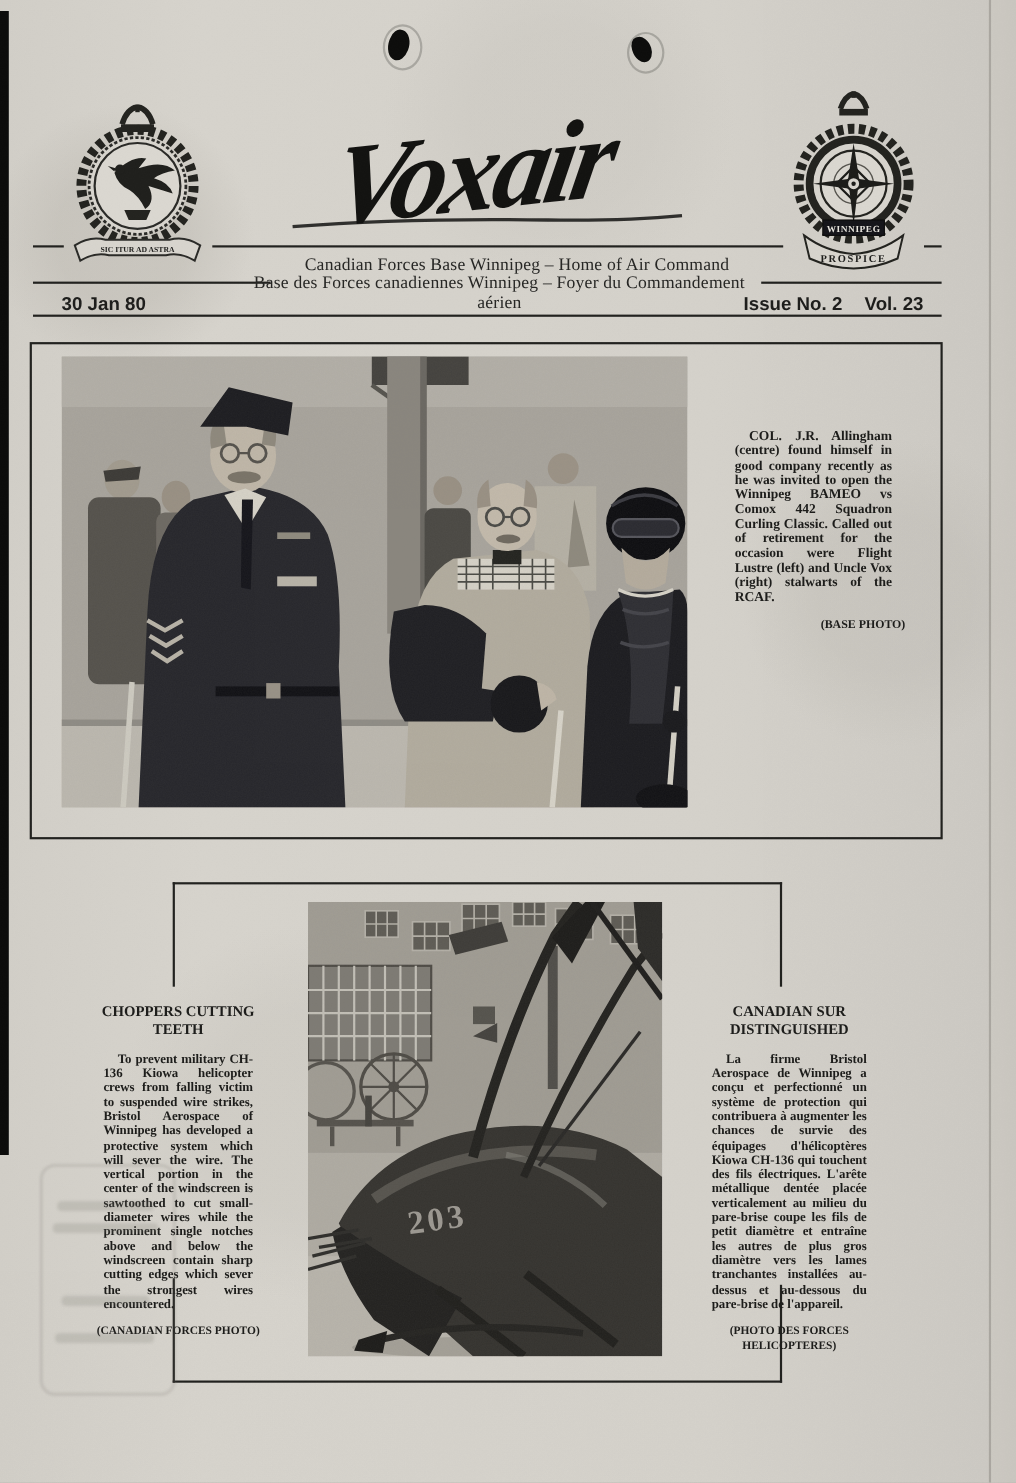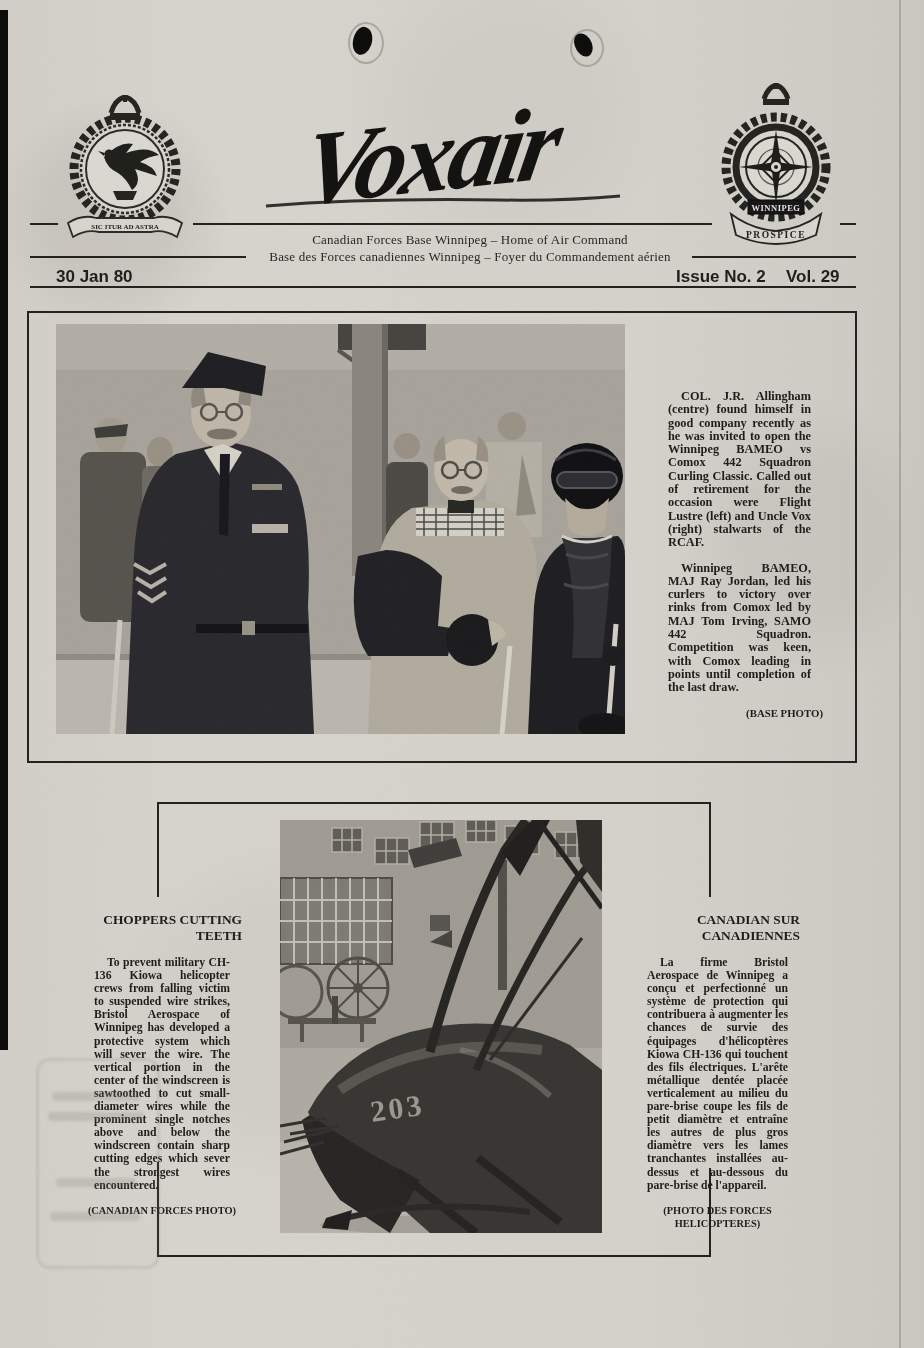--- a/index.html
+++ b/index.html
@@ -9,30 +9,30 @@
           radial-gradient(circle at 12% 16%, rgba(180,176,168,.35) 0 60px, transparent 120px),
           radial-gradient(circle at 55% 8%, rgba(200,197,190,.4) 0 80px, transparent 160px),
           radial-gradient(circle at 88% 40%, rgba(185,182,174,.3) 0 70px, transparent 140px),
           radial-gradient(circle at 30% 75%, rgba(190,187,179,.25) 0 90px, transparent 170px),
           linear-gradient(90deg, #d2cfc8 0%, #d7d4cd 20%, #d5d2cb 70%, #cdcac4 97%, #c6c3bd 100%);
         font-family:"Liberation Serif",serif;color:#1b1b19;}
   .abs{position:absolute;}
   .rule{position:absolute;background:#21211e;height:2px;}
   .vseg{position:absolute;background:#21211e;width:2px;}
   .box1{position:absolute;left:27px;top:311px;width:826px;height:448px;border:2px solid #21211e;}
-  .tagline{position:absolute;text-align:center;font-size:13px;color:#262624;letter-spacing:.2px;}
+  .tagline{position:absolute;text-align:center;font-size:16px;color:#262624;letter-spacing:.2px;}
   .infotext{position:absolute;font-family:"Liberation Sans",sans-serif;font-weight:bold;font-size:17px;color:#1d1d1b;}
   .col{position:absolute;font-weight:bold;text-align:justify;color:#1c1c1a;}
   .col p{margin:12px;text-indent:13px;}
   .col .headline{font-weight:bold;margin:0 0 12px 0;}
   .curling-col{left:656px;top:378px;width:167px;font-size:12.3px;line-height:13.3px;}
   .curling-col .headline{font-size:13.6px;line-height:16px;text-align:center;letter-spacing:.2px;}
   .curling-col .credit{text-align:right;font-size:10.8px;margin-top:2px;}
   .small-col{font-size:11.7px;line-height:13.1px;}
-  .small-col .headline{font-size:13.4px;line-height:16px;text-align:right;}
+  .small-col .headline{font-size:13.4px;line-height:16px;text-align:center;}
   .small-col .credit{text-align:center;font-size:10.4px;margin-top:3px;text-indent:0;}
   .choppers-col{left:82px;top:912px;width:160px;}
   .cisailles-col{left:635px;top:912px;width:165px;}
   .scanbar{position:absolute;left:0;top:10px;width:8px;height:1040px;background:#0b0b0a;}
   .hole{position:absolute;background:#0c0c0b;border-radius:40% 55% 45% 55%;}
   .hole-halo{position:absolute;border:2px solid rgba(90,88,82,.35);border-radius:50%;}
   .crease{position:absolute;left:899px;top:0;width:2px;height:1348px;background:rgba(130,127,120,.45);}
   .rightstrip{position:absolute;left:901px;top:0;width:23px;height:1348px;background:rgba(205,202,195,.55);}
   .ghostbox{position:absolute;left:36px;top:1058px;width:118px;height:205px;
             border:3px solid rgba(125,122,115,.18);border-radius:14px;filter:blur(1px);}
@@ -106,25 +106,25 @@
     </svg>
 
     <div class="rule" style="left:30px;top:223px;width:28px;"></div>
     <div class="rule" style="left:193px;top:223px;width:519px;"></div>
     <div class="rule" style="left:840px;top:223px;width:16px;"></div>
 
     <div class="tagline" style="left:240px;top:232px;width:460px;">Canadian Forces Base Winnipeg – Home of Air Command</div>
 
     <div class="rule" style="left:30px;top:256px;width:216px;"></div>
     <div class="rule" style="left:692px;top:256px;width:164px;"></div>
-    <div class="tagline" style="left:240px;top:249px;width:460px;font-family:Liberation Serif, serif;">Base des Forces canadiennes Winnipeg – Foyer du Commandement aérien</div>
+    <div class="tagline" style="left:224px;top:249px;width:460px;font-family:Liberation Serif, serif;">Base des Forces canadiennes Winnipeg – Foyer du Commandement aérien</div>
 
     <div class="infotext" style="left:56px;top:267px;">30 Jan 80</div>
     <div class="infotext" style="left:676px;top:267px;">Issue No. 2</div>
-    <div class="infotext" style="left:786px;top:267px;">Vol. 29</div>
+    <div class="infotext" style="left:786px;top:267px;">Vol. 23</div>
     <div class="rule" style="left:30px;top:286px;width:826px;"></div>
   </header>
 
   <section class="box1"></section>
 
   <svg class="abs" style="left:56px;top:324px;" width="569" height="410" viewBox="0 0 569 410">
     <rect width="569" height="410" fill="#a9a59d"></rect>
     <rect width="569" height="46" fill="#b4b0a8"></rect>
     <rect x="282" y="0" width="88" height="26" fill="#44423e"></rect>
     <path d="M282,26 L330,60" stroke="#55534d" stroke-width="4"></path>
@@ -193,21 +193,20 @@
     <path d="M510,230 Q530,238 552,230 M508,260 Q528,268 552,260" stroke="#44444a" stroke-width="3" fill="none"></path>
     <path d="M506,212 Q530,224 556,212" stroke="#d8d4c9" stroke-width="3" fill="none"></path>
     <line x1="560" y1="300" x2="552" y2="404" stroke="#d5d1c6" stroke-width="5"></line>
     <circle cx="557" cy="332" r="10" fill="#19191c"></circle>
     <ellipse cx="548" cy="402" rx="26" ry="13" fill="#111114"></ellipse>
     <rect width="569" height="410" filter="url(#grain)" opacity="0.14"></rect>
   </svg>
 
   <div class="col curling-col">
     <p>COL. J.R. Allingham (centre) found himself in good company recently as he was invited to open the Winnipeg BAMEO vs Comox 442 Squadron Curling Classic. Called out of retirement for the occasion were Flight Lustre (left) and Uncle Vox (right) stalwarts of the RCAF.</p>
-    <p>Winnipeg BAMEO, MAJ Ray Jordan, led his curlers to victory over rinks from Comox led by MAJ Tom Irving, SAMO 442 Squadron. Competition was keen, with Comox leading in points until completion of the last draw.</p>
     <div class="credit">(BASE PHOTO)</div>
   </div>
 
   <div class="rule" style="left:157px;top:802px;width:554px;"></div>
   <div class="rule" style="left:157px;top:1255px;width:554px;"></div>
   <div class="vseg" style="left:157px;top:802px;height:95px;"></div>
   <div class="vseg" style="left:157px;top:1162px;height:95px;"></div>
   <div class="vseg" style="left:709px;top:802px;height:95px;"></div>
   <div class="vseg" style="left:709px;top:1168px;height:89px;"></div>
 
@@ -273,21 +272,21 @@
       <span>CHOPPERS CUTTING</span><br>
       <span>TEETH</span>
     </h2>
     <p>To prevent military CH-136 Kiowa helicopter crews from falling victim to suspended wire strikes, Bristol Aerospace of Winnipeg has developed a protective system which will sever the wire. The vertical portion in the center of the windscreen is sawtoothed to cut small-diameter wires while the prominent single notches above and below the windscreen contain sharp cutting edges which sever the strongest wires encountered.</p>
     <div class="credit">(CANADIAN FORCES PHOTO)</div>
   </div>
 
   <div class="col small-col cisailles-col">
     <h2 class="headline">
       <span>CANADIAN SUR</span><br>
-      <span>CANADIENNES</span>
+      <span>DISTINGUISHED</span>
     </h2>
     <p>La firme Bristol Aerospace de Winnipeg a conçu et perfectionné un système de protection qui contribuera à augmenter les chances de survie des équipages d'hélicoptères Kiowa CH-136 qui touchent des fils électriques. L'arête métallique dentée placée verticalement au milieu du pare-brise coupe les fils de petit diamètre et entraîne les autres de plus gros diamètre vers les lames tranchantes installées au-dessus et au-dessous du pare-brise de l'appareil.</p>
     <div class="credit">
       <span>(PHOTO DES FORCES</span><br>
       <span>HELICOPTERES)</span>
     </div>
   </div>
 
   <div class="ghostbox"></div>
   <div class="ghostline" style="left:52px;top:1092px;width:88px;"></div>

